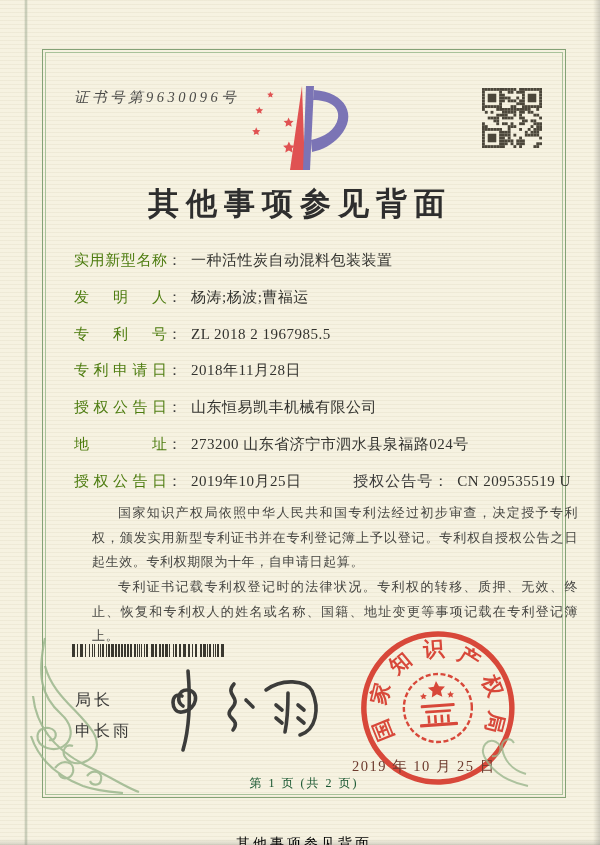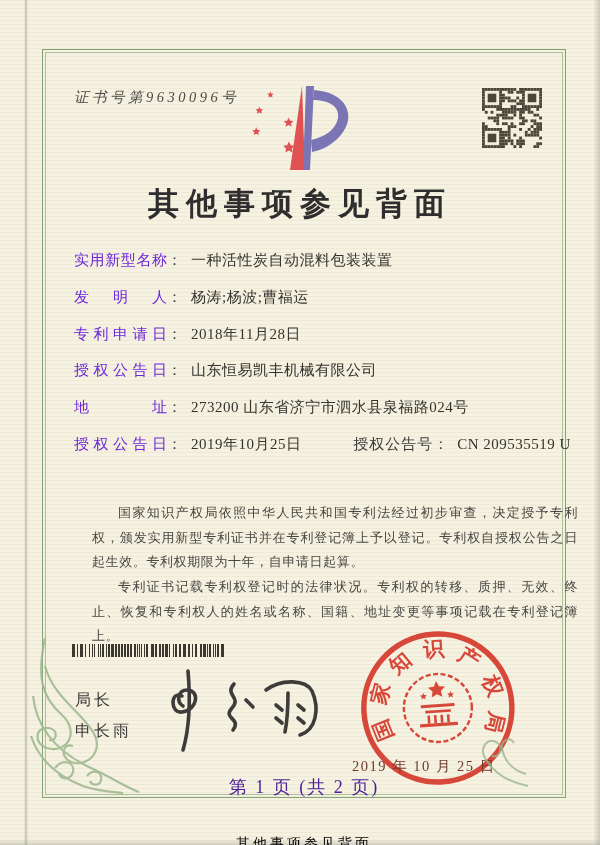--- a/index.html
+++ b/index.html
@@ -41,21 +41,21 @@
   .title {
     position:absolute; left:0; width:600px; top:183px; text-align:center;
     font-size:31px; font-weight:bold; letter-spacing:7px; color:#2e2e2e;
   }
 
   .fields { position:absolute; left:74px; top:251px; width:470px; font-size:15px; }
   .field-row { height:36.8px; white-space:nowrap; }
   .flabel {
     display:inline-block; width:93px;
     text-align:justify; text-align-last:justify;
-    color:#6d28d9;
+    color:#4d7c0f;
   }
   .fcolon { display:inline-block; margin-right:9px; }
   .fvalue { letter-spacing:.5px; color:#33332f; }
   .grant-row .pair2 { margin-left:48px; }
   .grant-row .flabel2 { letter-spacing:1px; }
 
   .paragraphs {
     position:absolute; left:60px; top:501px; width:486px;
     font-size:13px; line-height:1.9; text-align:justify;
     color:#474743; letter-spacing:.6px;margin-left:32px;
@@ -68,21 +68,21 @@
   .signature { position:absolute; left:152px; top:664px; }
 
   .seal { position:absolute; left:356px; top:626px; opacity:.92; transform:rotate(-4deg); }
   .seal-date {
     position:absolute; left:352px; top:757px; font-size:14.5px;
     color:#6d3a2d; letter-spacing:1.5px; white-space:nowrap;
   }
 
   .page-footer {
     position:absolute; left:43px; width:522px; top:775px; text-align:center;
-    font-size:18px; letter-spacing:2px; color:#4c1d95;
+    font-size:12px; letter-spacing:2px; color:#14532d;
   }
   .back-note {
     position:absolute; left:43px; width:522px; top:835px; text-align:center;
     font-size:14px; letter-spacing:3px; color:#000000;
   }
 
   .ornament-bl { position:absolute; left:27px; top:636px; }
   .ornament-br { position:absolute; left:468px; top:730px; }
 </style>
 </head>
@@ -337,20 +337,23 @@
 <div class="title">其他事项参见背面</div>
 
 <div class="fields">
   <div class="field-row">
     <span class="flabel">实用新型名称</span><span class="fcolon">：</span><span class="fvalue">一种活性炭自动混料包装装置</span>
   </div>
   <div class="field-row">
     <span class="flabel">发明人</span><span class="fcolon">：</span><span class="fvalue">杨涛;杨波;曹福运</span>
   </div>
   <div class="field-row">
+    <span class="flabel">专利号</span><span class="fcolon">：</span><span class="fvalue">ZL 2018 2 1967985.5</span>
+  </div>
+  <div class="field-row">
     <span class="flabel">专利申请日</span><span class="fcolon">：</span><span class="fvalue">2018年11月28日</span>
   </div>
   <div class="field-row">
     <span class="flabel">授权公告日</span><span class="fcolon">：</span><span class="fvalue">山东恒易凯丰机械有限公司</span>
   </div>
   <div class="field-row">
     <span class="flabel">地址</span><span class="fcolon">：</span><span class="fvalue">273200 山东省济宁市泗水县泉福路024号</span>
   </div>
   <div class="field-row grant-row">
     <span>

